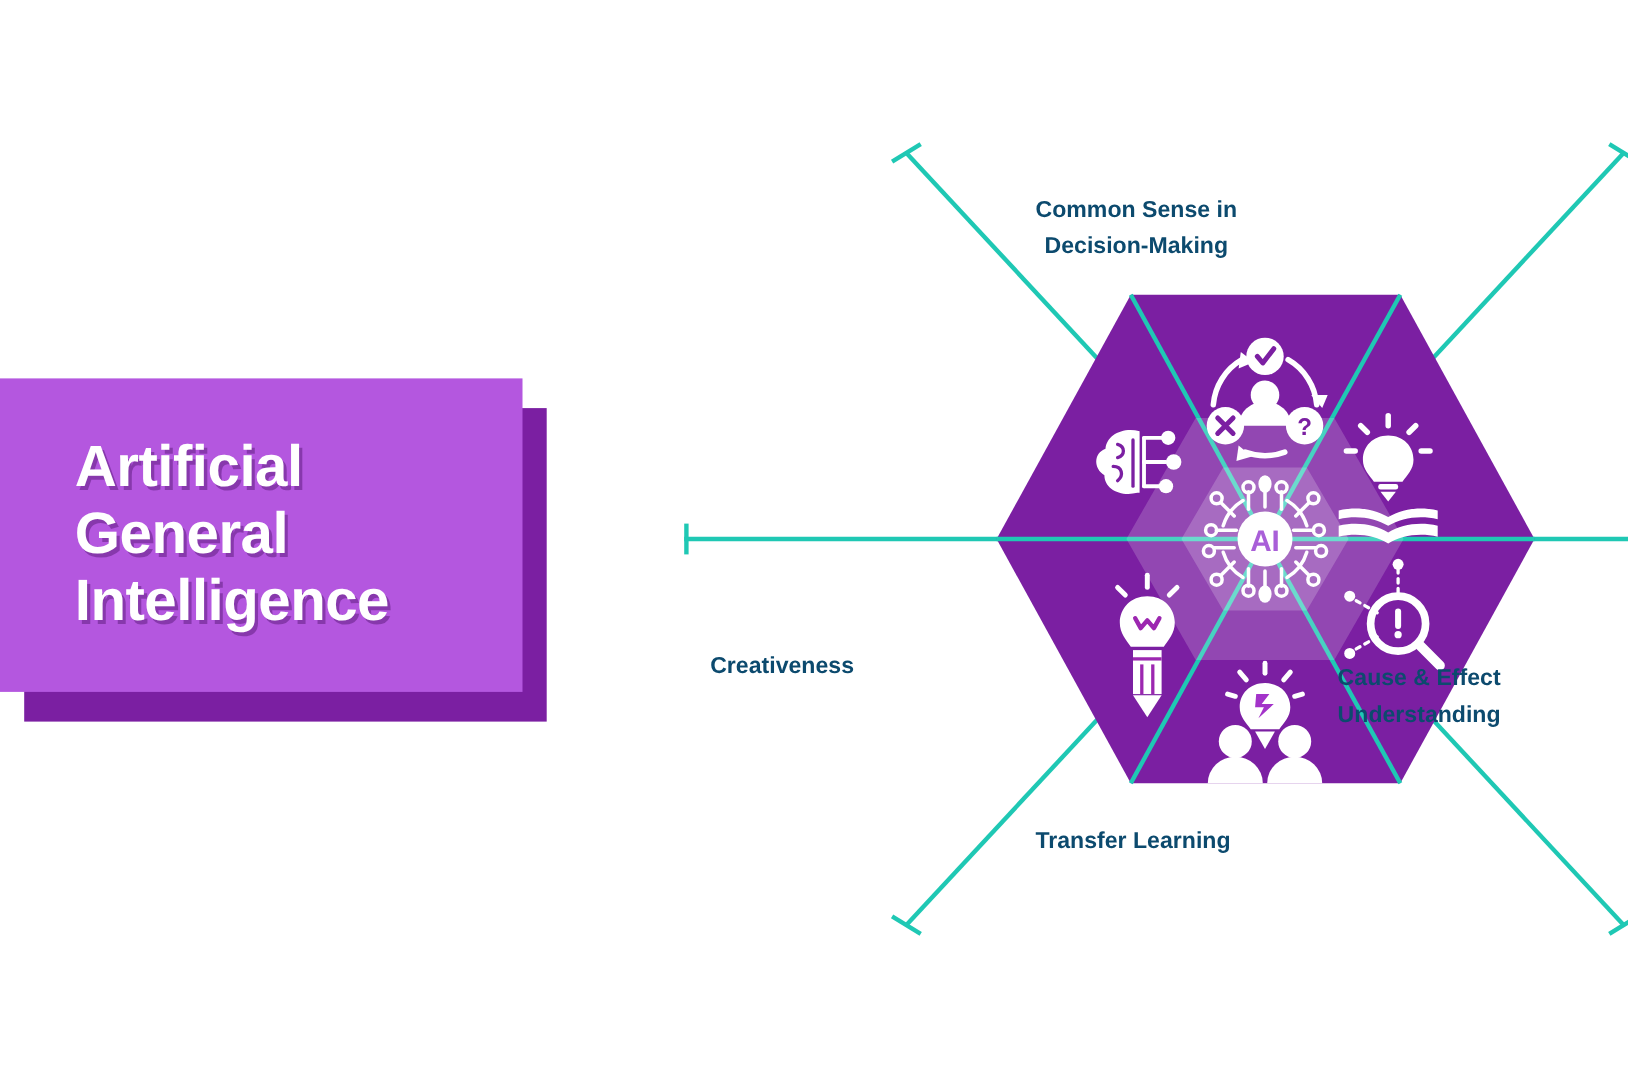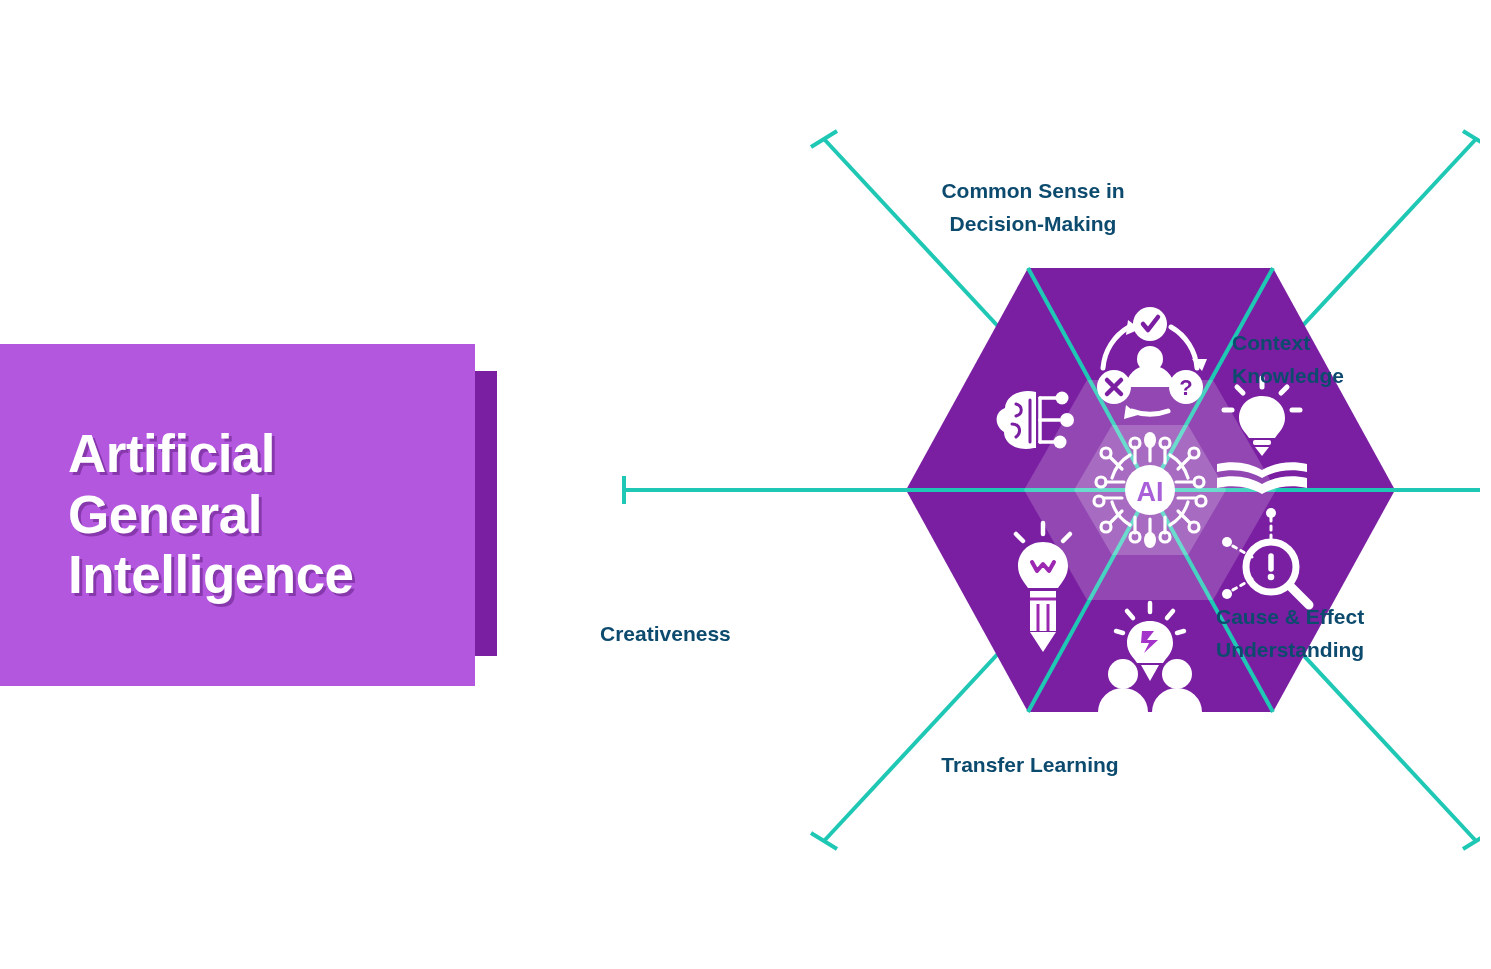--- a/index.html
+++ b/index.html
@@ -16,21 +16,21 @@
   
   #title-shadow{
     position:absolute;
     left:22px;top:371px;
     width:475px;height:285px;
     background:#7B1FA2;
   }
   #title-panel{
     position:absolute;
     left:0px;top:344px;
-    width:475px;height:342px;
+    width:475px;height:285px;
     background:#B457DF;
     display:flex;align-items:center;
   }
   #title-text{
     margin:0;
     padding-left:68px;
     color:#ffffff;
     font-size:53px;
     font-weight:bold;
     line-height:1.15;
@@ -51,21 +51,21 @@
     position:absolute;
     color:#0c4a6e;
     font-size:21px;
     font-weight:bold;
     line-height:1.55;
     white-space:pre-line;
   }
   #label-common-sense{left:888px;top:175px;width:290px;text-align:center;}
   #label-abstract{left:632px;top:327px;width:190px;text-align:right;}
   #label-context{left:1232px;top:327px;width:200px;text-align:left;}
-  #label-creativeness{left:600px;top:618px;width:222px;text-align:left;}
+  #label-creativeness{left:600px;top:590px;width:222px;text-align:center;}
   #label-cause-effect{left:1216px;top:601px;width:210px;text-align:left;}
   #label-transfer{left:885px;top:749px;width:290px;text-align:center;}
 </style>
 </head>
 <body>
 
 <div id="stage">
 
   <div id="title-shadow"></div>
   <div id="title-panel">
@@ -292,20 +292,18 @@
           <line x1="5" y1="36" x2="5" y2="63"></line>
         </g>
         <polygon points="-13,64 13,64 0,84" fill="#FFFFFF"></polygon>
       </g>
     </g>
 
   </svg>
 
   <div class="seg-label" id="label-common-sense">Common Sense in
 Decision-Making</div>
-  <div class="seg-label" id="label-context">Context
-Knowledge</div>
   <div class="seg-label" id="label-transfer">Transfer Learning</div>
   <div class="seg-label" id="label-cause-effect">Cause &amp; Effect
 Understanding</div>
   <div class="seg-label" id="label-creativeness">Creativeness</div>
 
 </div>
 
 </body></html>

